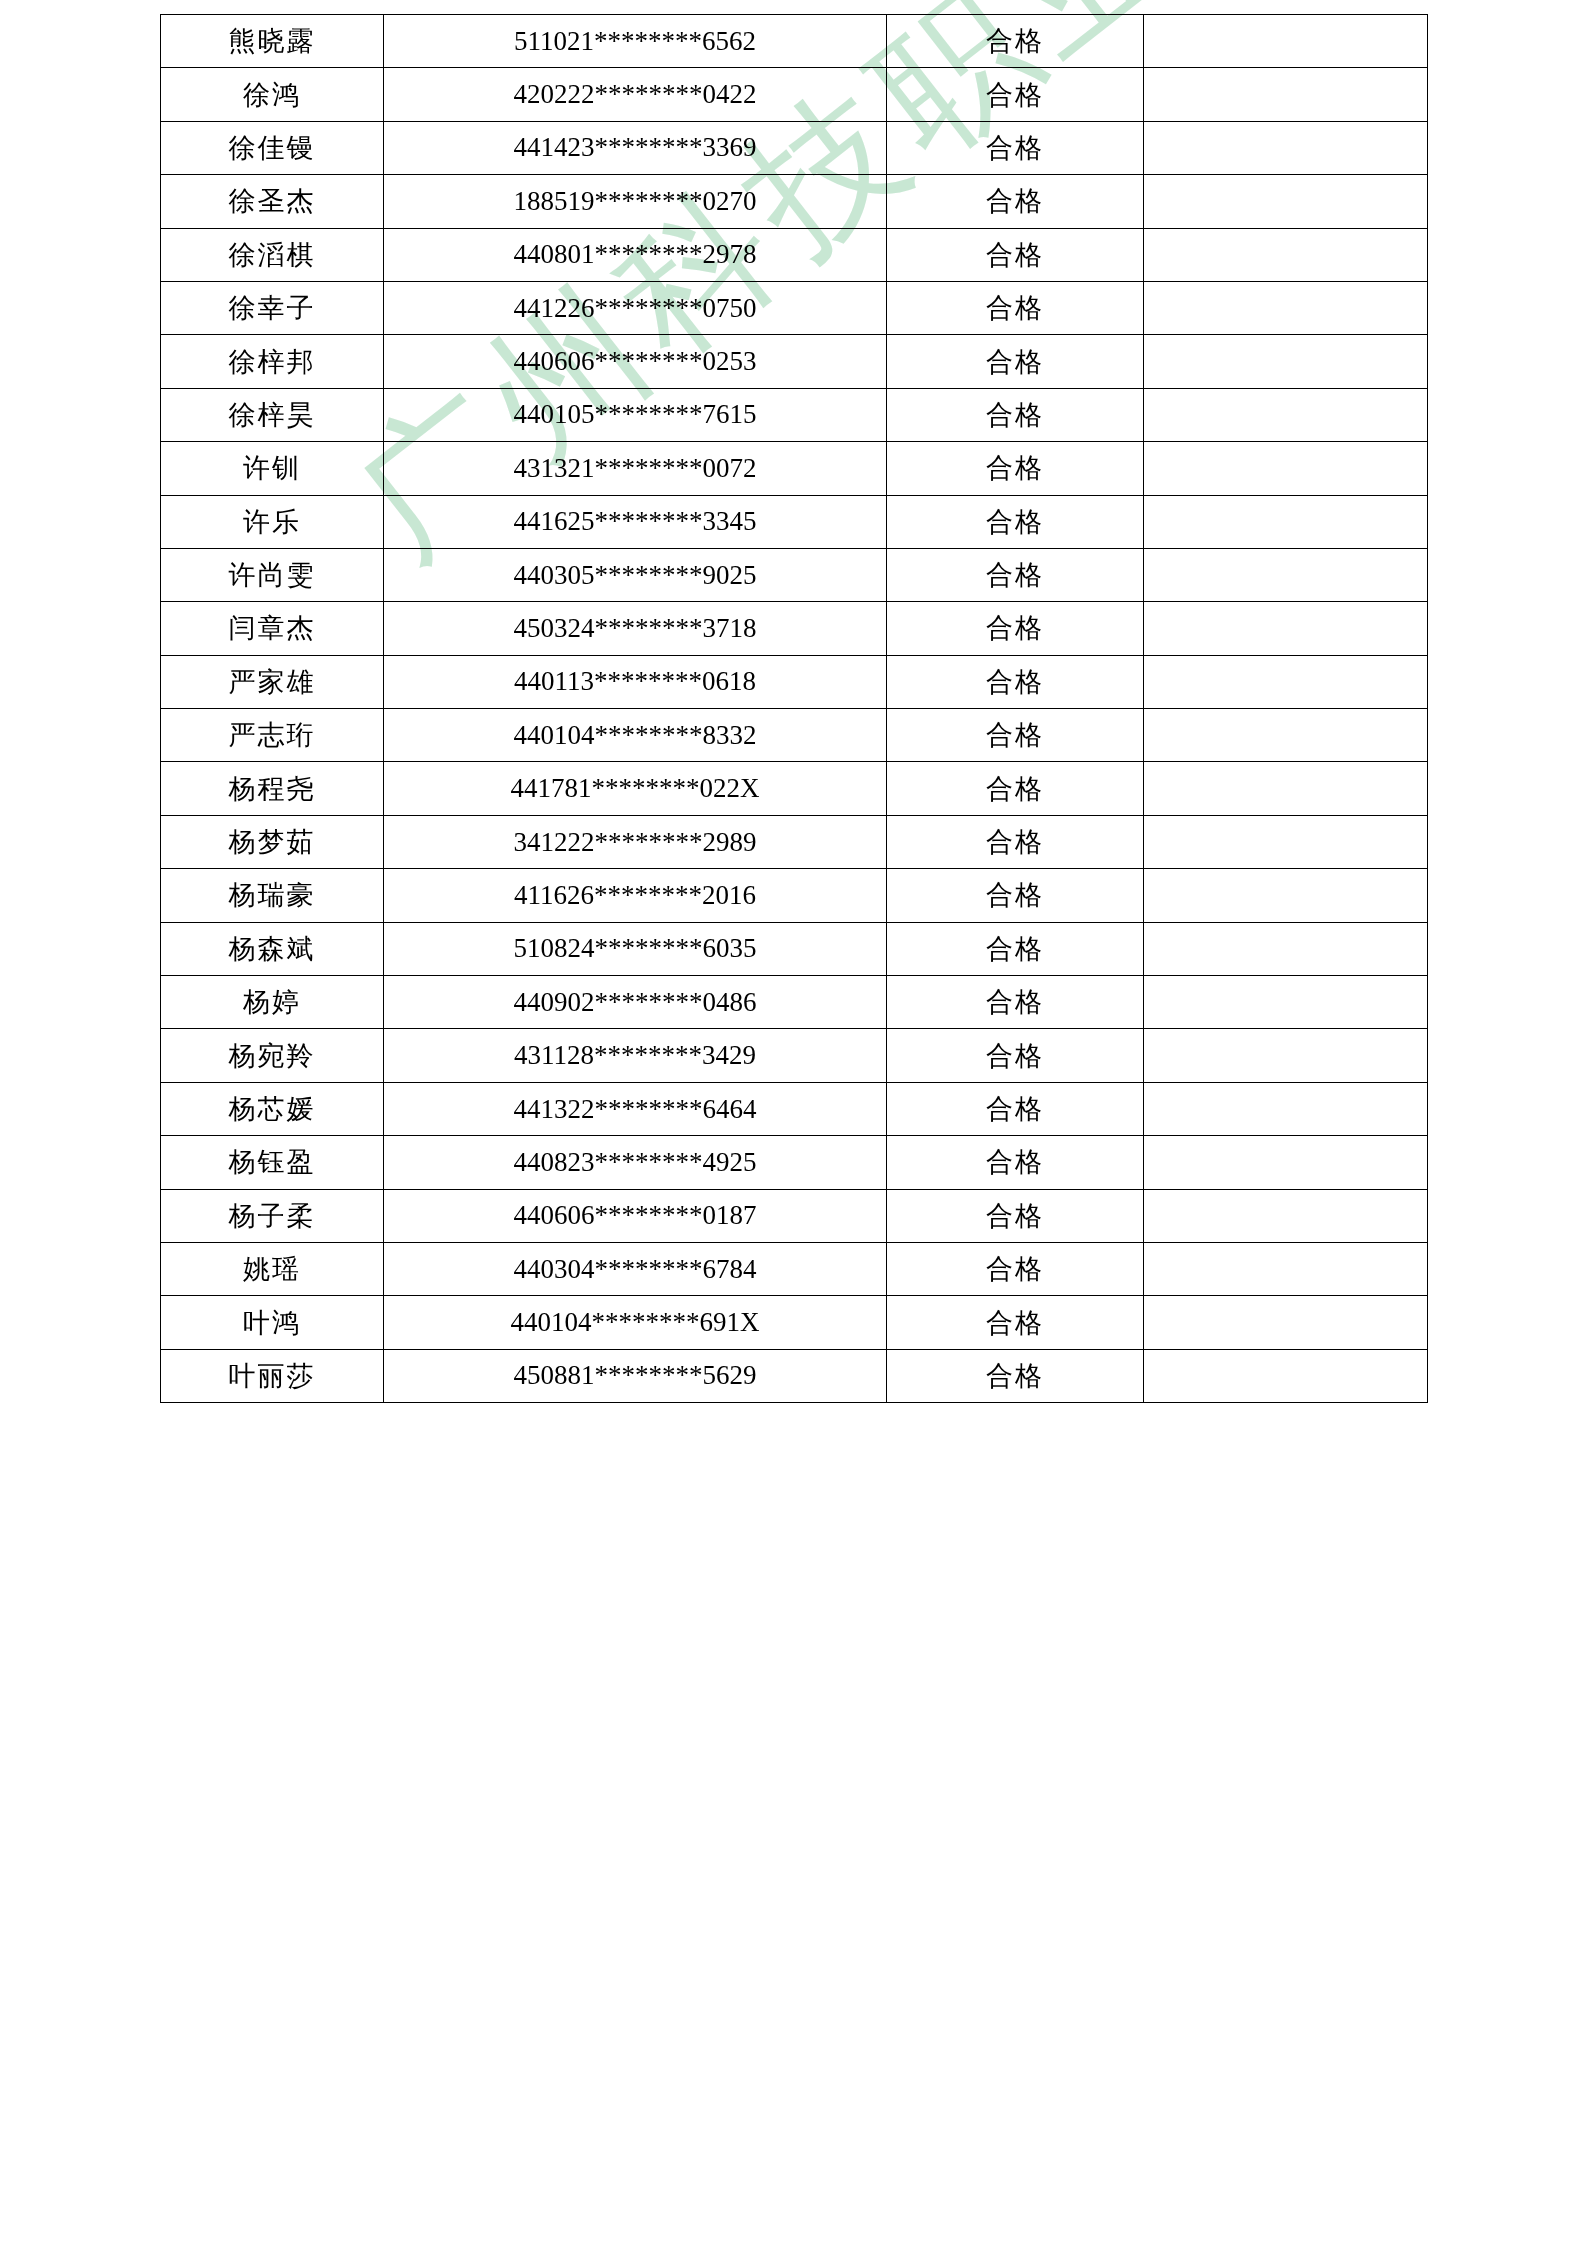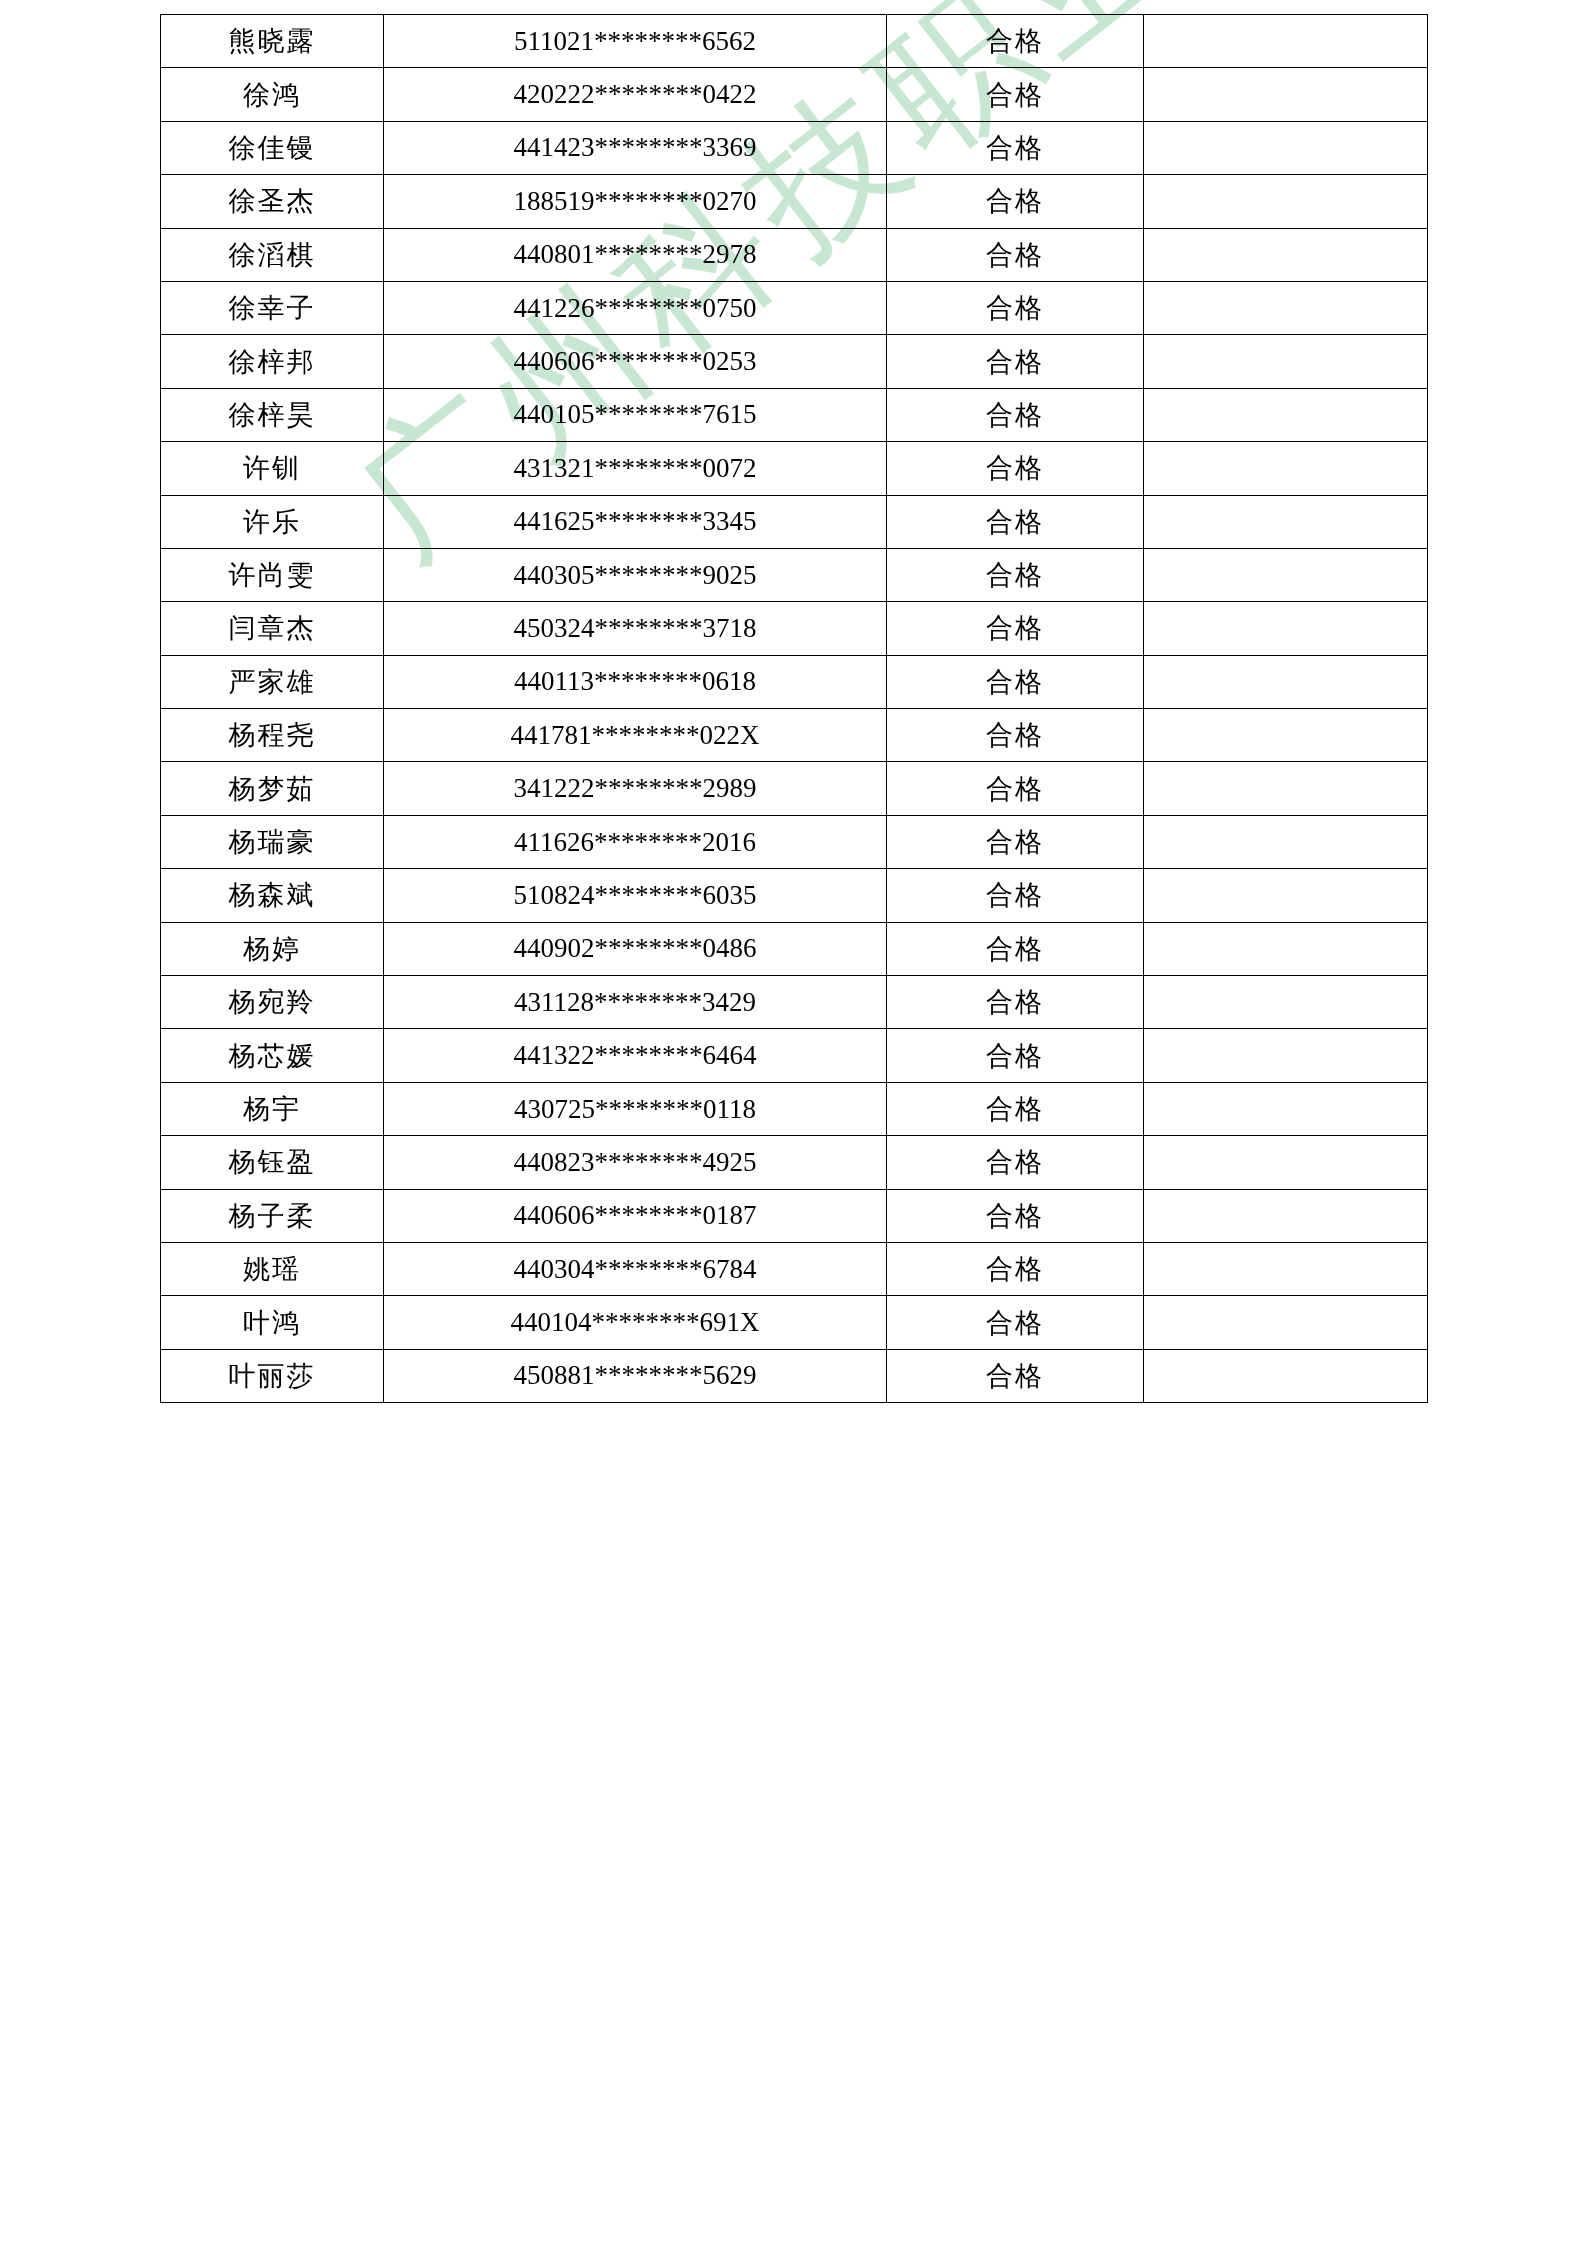--- a/index.html
+++ b/index.html
@@ -155,20 +155,26 @@
             <td class="col-result">合格</td>
             <td class="col-note"></td>
           </tr>
           <tr>
             <td class="col-name">严家雄</td>
             <td class="col-id"><span class="id-text">440113********0618</span></td>
             <td class="col-result">合格</td>
             <td class="col-note"></td>
           </tr>
           <tr>
+            <td class="col-name">严志珩</td>
+            <td class="col-id"><span class="id-text">440104********8332</span></td>
+            <td class="col-result">合格</td>
+            <td class="col-note"></td>
+          </tr>
+          <tr>
             <td class="col-name">杨程尧</td>
             <td class="col-id"><span class="id-text">441781********022X</span></td>
             <td class="col-result">合格</td>
             <td class="col-note"></td>
           </tr>
           <tr>
             <td class="col-name">杨梦茹</td>
             <td class="col-id"><span class="id-text">341222********2989</span></td>
             <td class="col-result">合格</td>
             <td class="col-note"></td>
@@ -193,26 +199,20 @@
           </tr>
           <tr>
             <td class="col-name">杨宛羚</td>
             <td class="col-id"><span class="id-text">431128********3429</span></td>
             <td class="col-result">合格</td>
             <td class="col-note"></td>
           </tr>
           <tr>
             <td class="col-name">杨芯媛</td>
             <td class="col-id"><span class="id-text">441322********6464</span></td>
-            <td class="col-result">合格</td>
-            <td class="col-note"></td>
-          </tr>
-          <tr>
-            <td class="col-name">杨宇</td>
-            <td class="col-id"><span class="id-text">430725********0118</span></td>
             <td class="col-result">合格</td>
             <td class="col-note"></td>
           </tr>
           <tr>
             <td class="col-name">杨钰盈</td>
             <td class="col-id"><span class="id-text">440823********4925</span></td>
             <td class="col-result">合格</td>
             <td class="col-note"></td>
           </tr>
           <tr>

